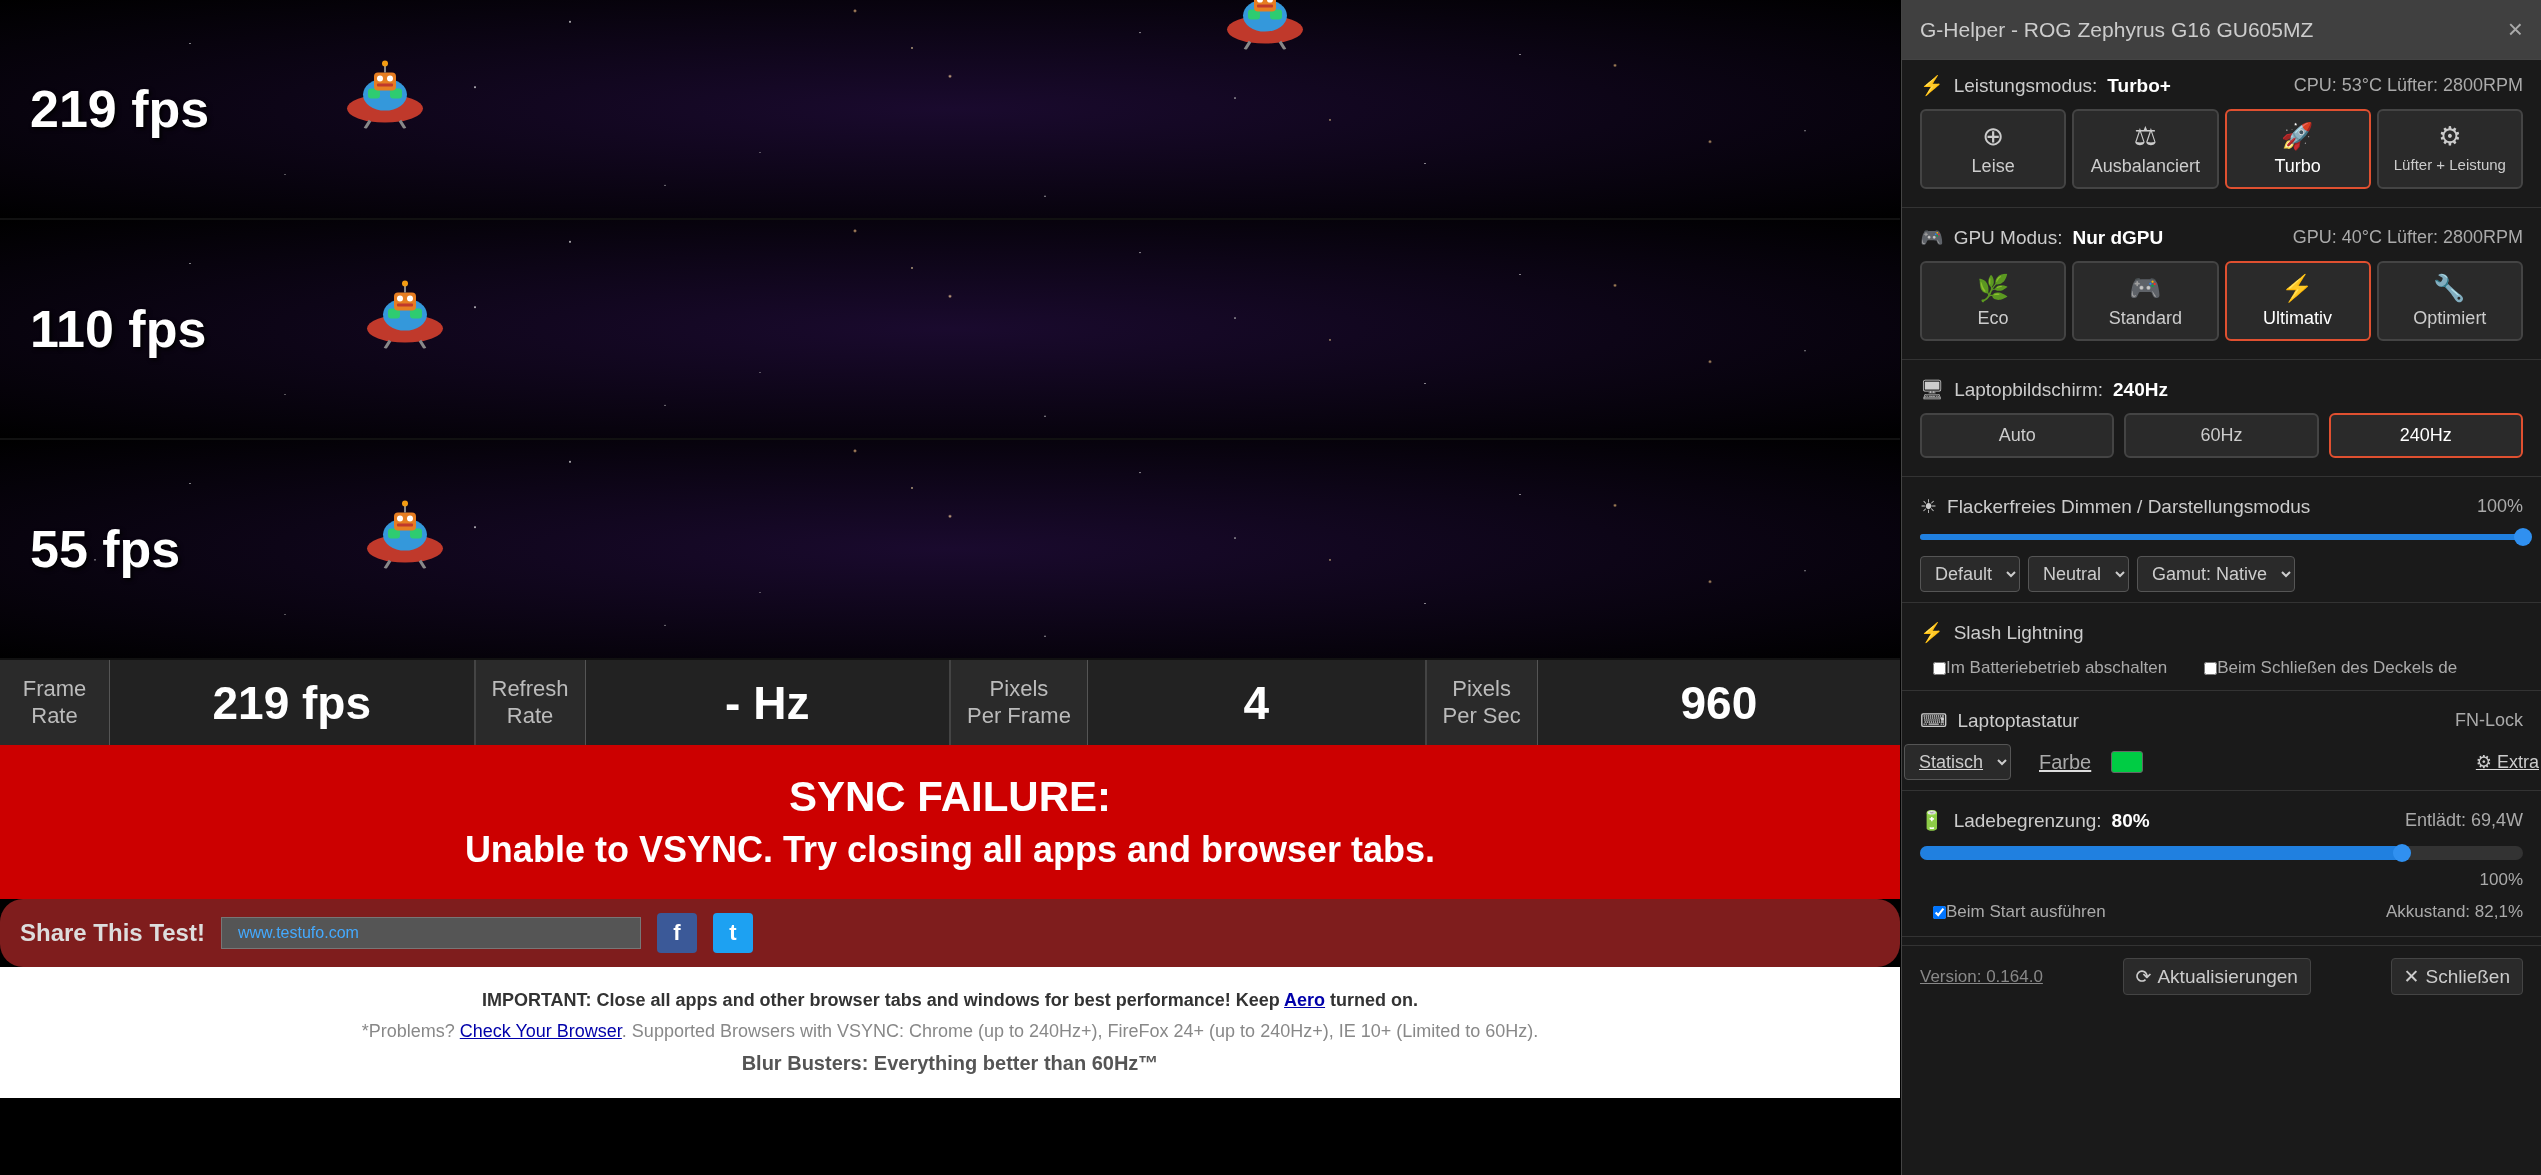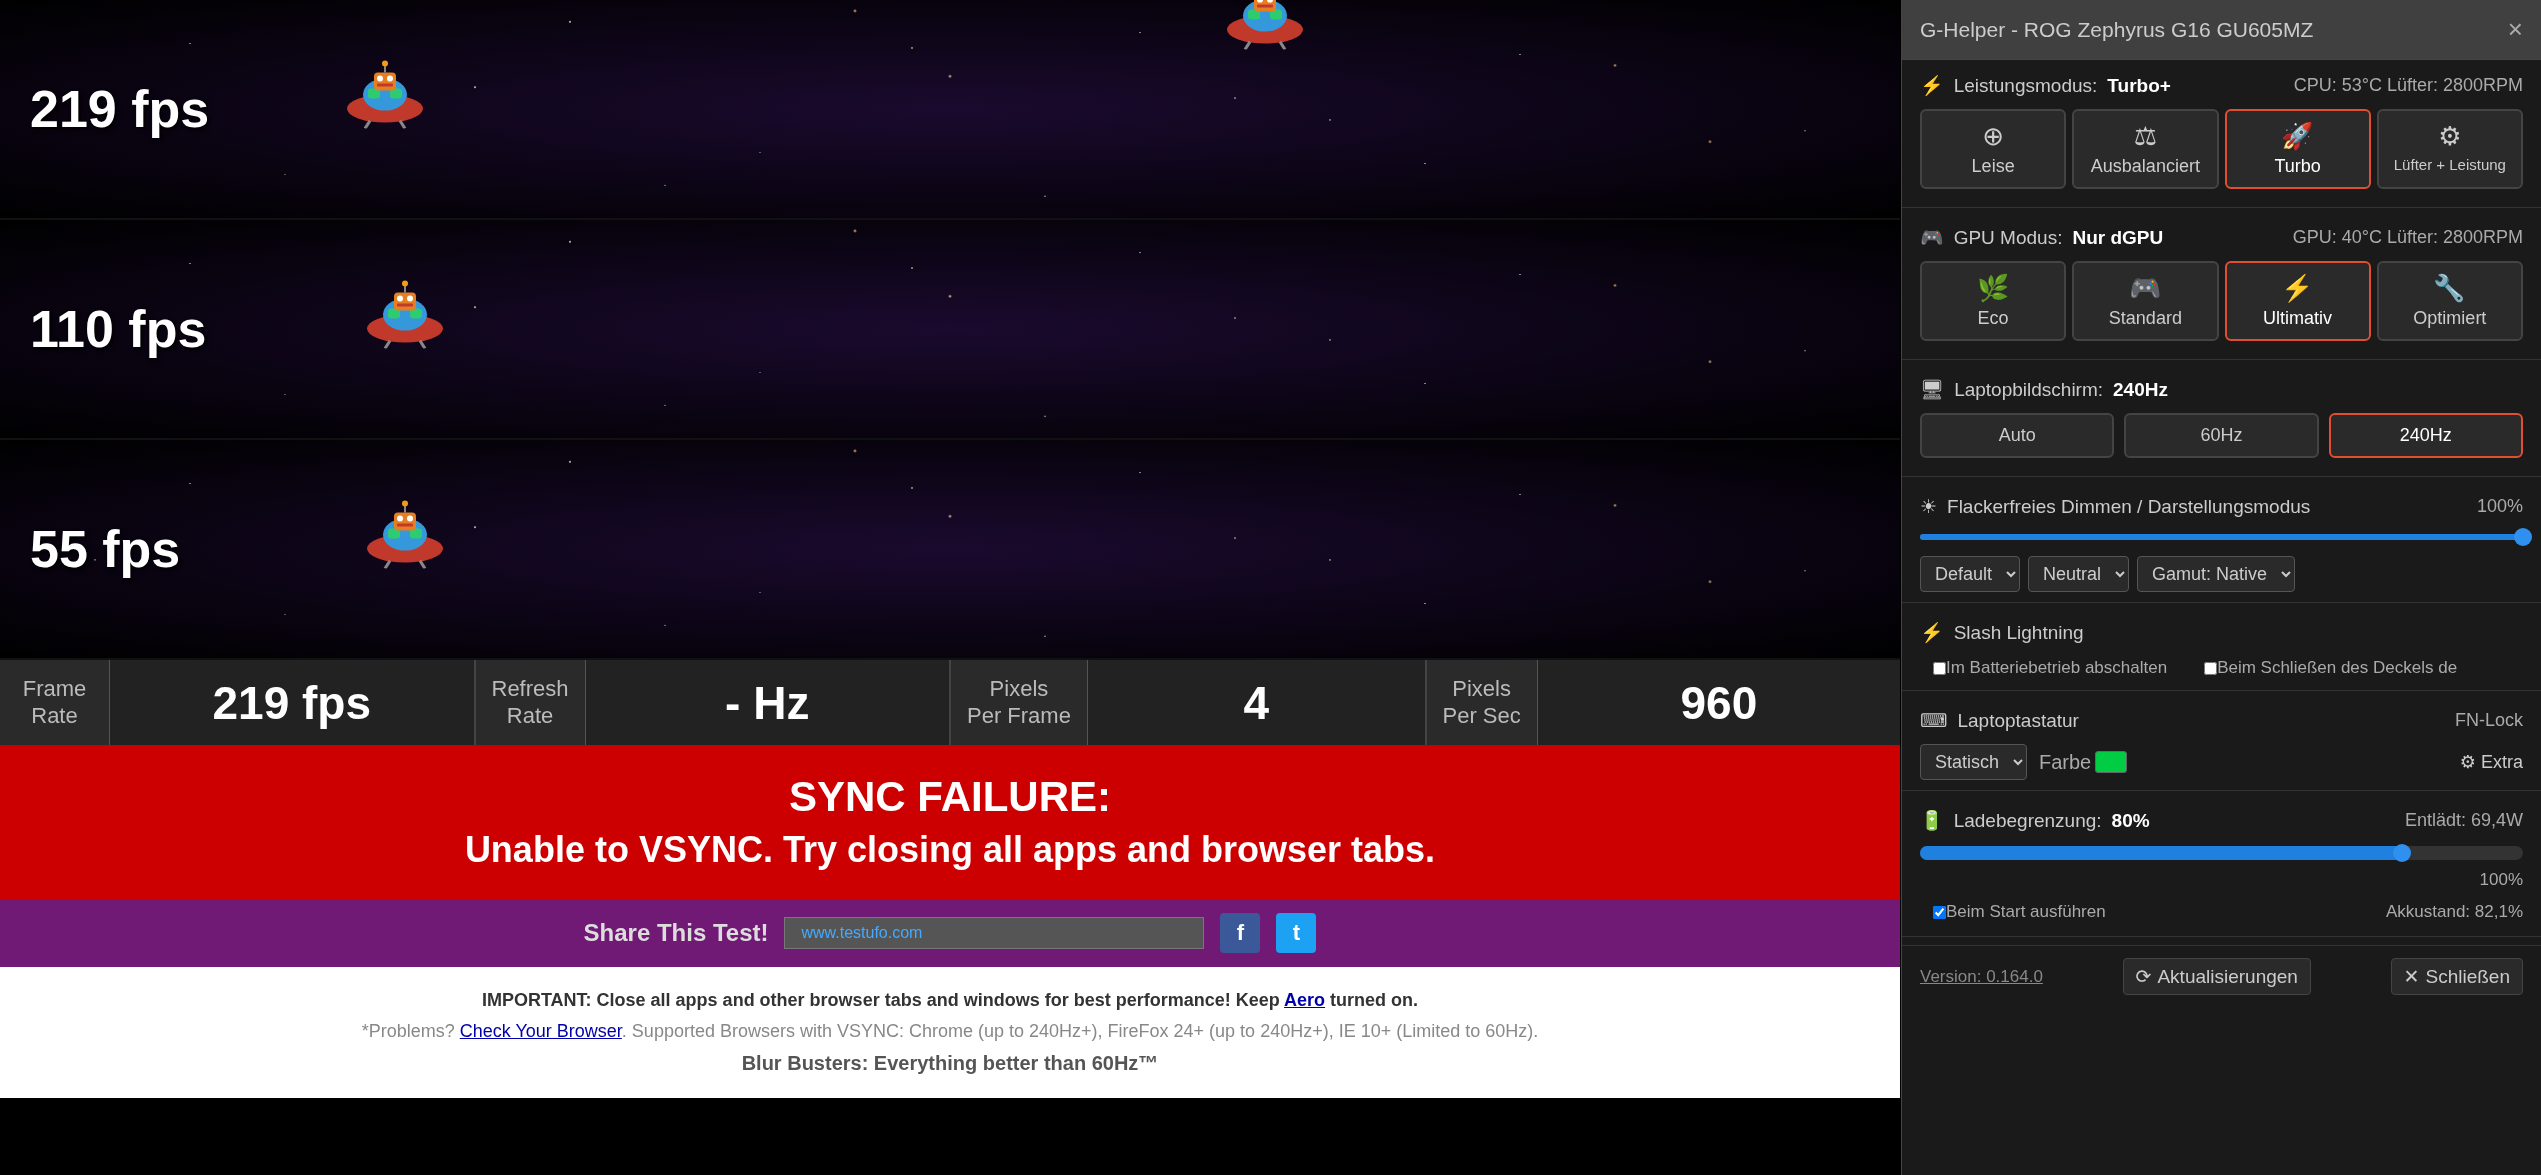--- a/index.html
+++ b/index.html
@@ -133,26 +133,26 @@
     }
 
     #sync-failure .subtitle {
       color: #fff;
       font-size: 36px;
       font-weight: bold;
     }
 
     
     #share-bar {
-      background: #701a75;
-      display: flex;
-      align-items: center;
-      justify-content: center;
+      background: #7f1d1d;
+      display: flex;
+      align-items: center;
       padding: 14px 20px;
       gap: 16px;
+      border-radius: 23px;
     }
 
     #share-bar .share-label {
       color: #ddd;
       font-size: 24px;
       font-weight: bold;
     }
 
     #share-bar input {
       background: #555;
@@ -337,22 +337,23 @@
       display: flex;
       align-items: center;
       cursor: pointer;
       padding-left: 13px;
     }
 
     
     .keyboard-row {
       display: flex;
       align-items: center;
-      gap: 4px;
-      padding: 6px 18px;
+      gap: 20px;
+      padding: 6px 2px;
+      text-decoration: underline;
     }
 
     .color-swatch {
       width: 32px;
       height: 22px;
       background: #00cc44;
       border: 1px solid #666;
       border-radius: 3px;
       display: inline-block;
     }

